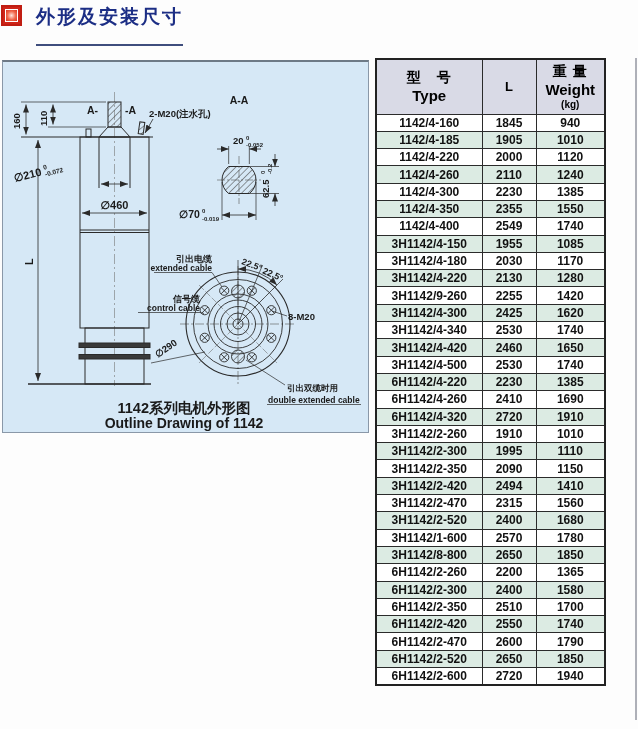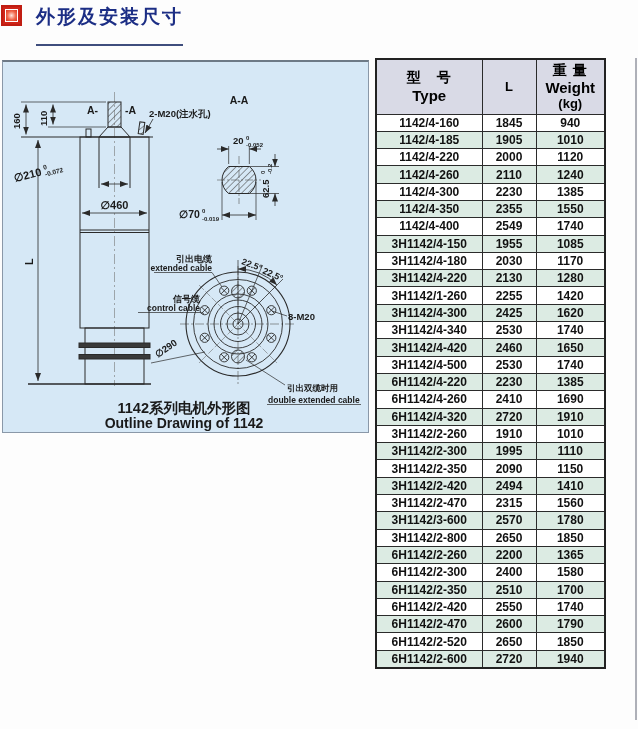--- a/index.html
+++ b/index.html
@@ -26,21 +26,21 @@
 
   
   .table-wrap { position:absolute; left:375px; top:58px; }
   table.spec { border-collapse:collapse; table-layout:fixed; background:#fff; }
   table.spec, table.spec th, table.spec td { border:1px solid #2b2b2b; }
   table.spec { border:2px solid #222; }
   table.spec th { background:#d9dae6; height:55px; vertical-align:middle; font-weight:bold; }
   .col-type { width:106px; } .col-l { width:54px; } .col-w { width:69px; }
   .h-zh { font-size:14px; line-height:1.25; letter-spacing:1px; }
   .h-en { font-size:15px; line-height:1.2; }
-  .h-kg { font-size:13px; line-height:1.15; }
+  .h-kg { font-size:10px; line-height:1.15; }
   .h-l  { font-size:13px; }
   table.spec td { height:17.3px; text-align:center; font-size:12px; font-weight:bold;
     color:#111; padding:0 2px; white-space:nowrap; }
   table.spec tbody tr:nth-child(even) { background:#dcebe3; }
 
   .page-edge { position:absolute; left:635px; top:58px; width:2px; height:662px;
     background:#aeb0b8; }
 </style>
 </head>
 <body>
@@ -260,21 +260,21 @@
             <td>3H1142/4-180</td>
             <td>2030</td>
             <td>1170</td>
           </tr>
           <tr>
             <td>3H1142/4-220</td>
             <td>2130</td>
             <td>1280</td>
           </tr>
           <tr>
-            <td>3H1142/1-260</td>
+            <td>3H1142/9-260</td>
             <td>2255</td>
             <td>1420</td>
           </tr>
           <tr>
             <td>3H1142/4-300</td>
             <td>2425</td>
             <td>1620</td>
           </tr>
           <tr>
             <td>3H1142/4-340</td>
@@ -325,26 +325,31 @@
             <td>3H1142/2-420</td>
             <td>2494</td>
             <td>1410</td>
           </tr>
           <tr>
             <td>3H1142/2-470</td>
             <td>2315</td>
             <td>1560</td>
           </tr>
           <tr>
-            <td>3H1142/3-600</td>
+            <td>3H1142/2-520</td>
+            <td>2400</td>
+            <td>1680</td>
+          </tr>
+          <tr>
+            <td>3H1142/1-600</td>
             <td>2570</td>
             <td>1780</td>
           </tr>
           <tr>
-            <td>3H1142/2-800</td>
+            <td>3H1142/8-800</td>
             <td>2650</td>
             <td>1850</td>
           </tr>
           <tr>
             <td>6H1142/2-260</td>
             <td>2200</td>
             <td>1365</td>
           </tr>
           <tr>
             <td>6H1142/2-300</td>

